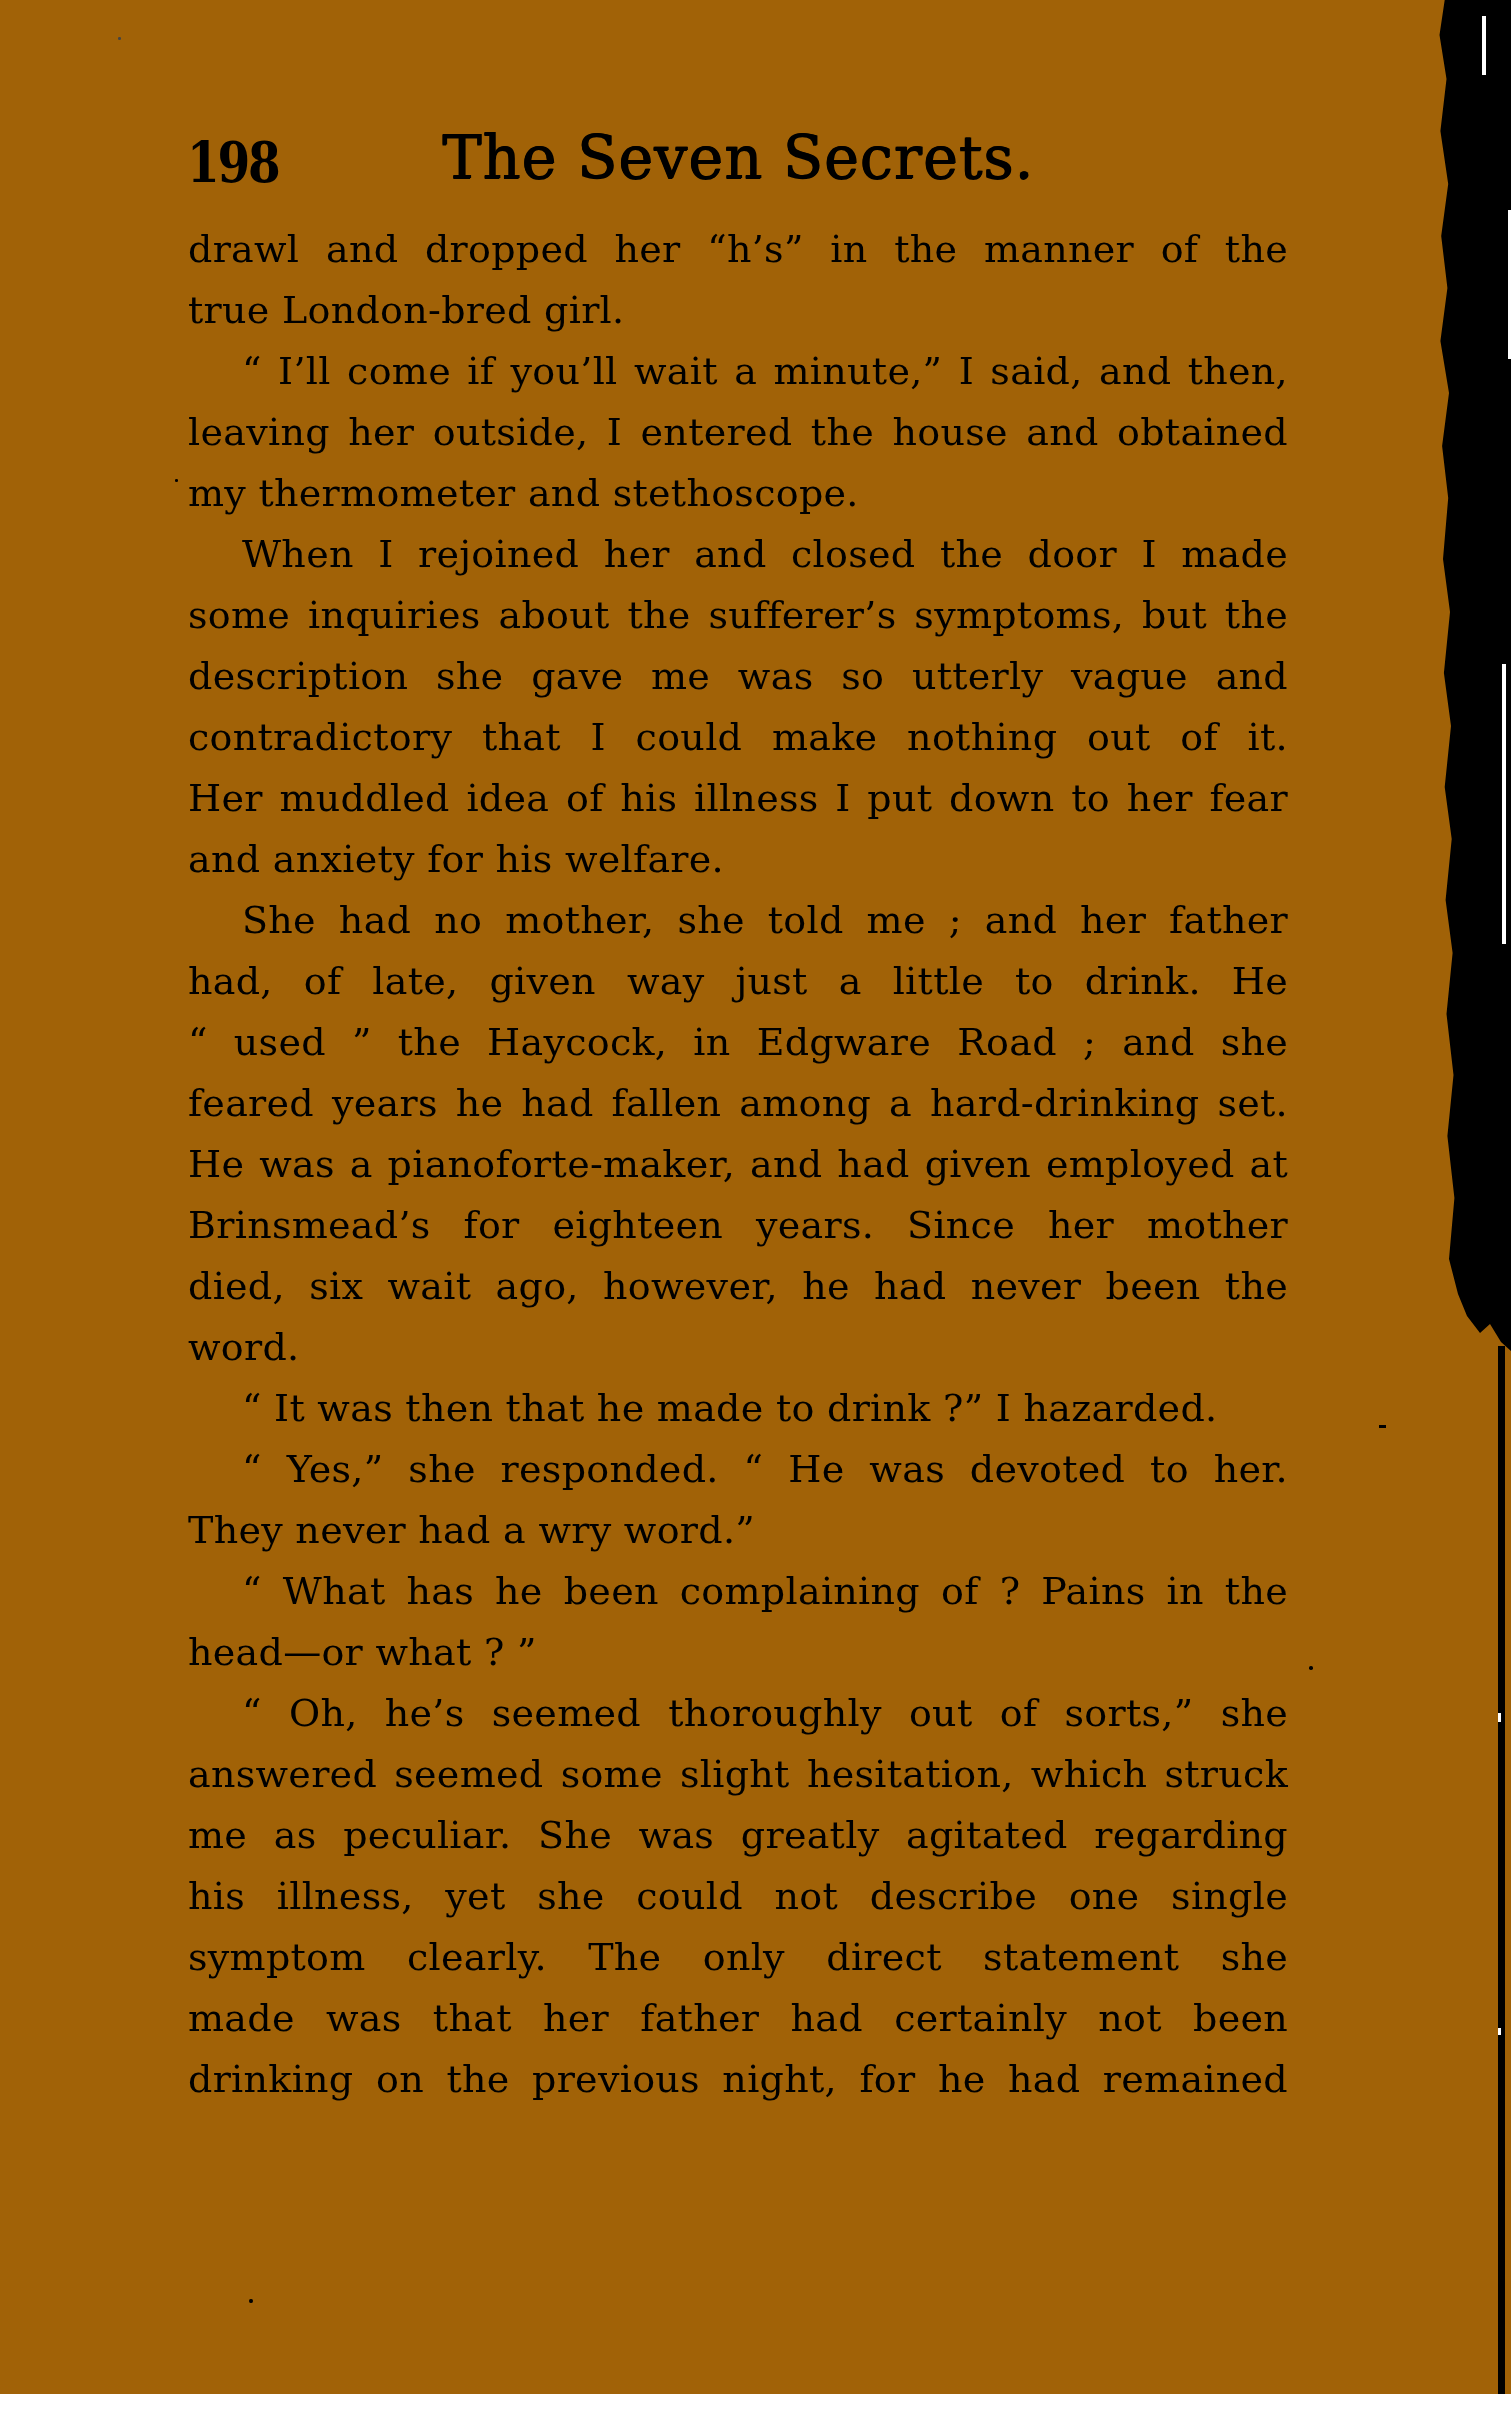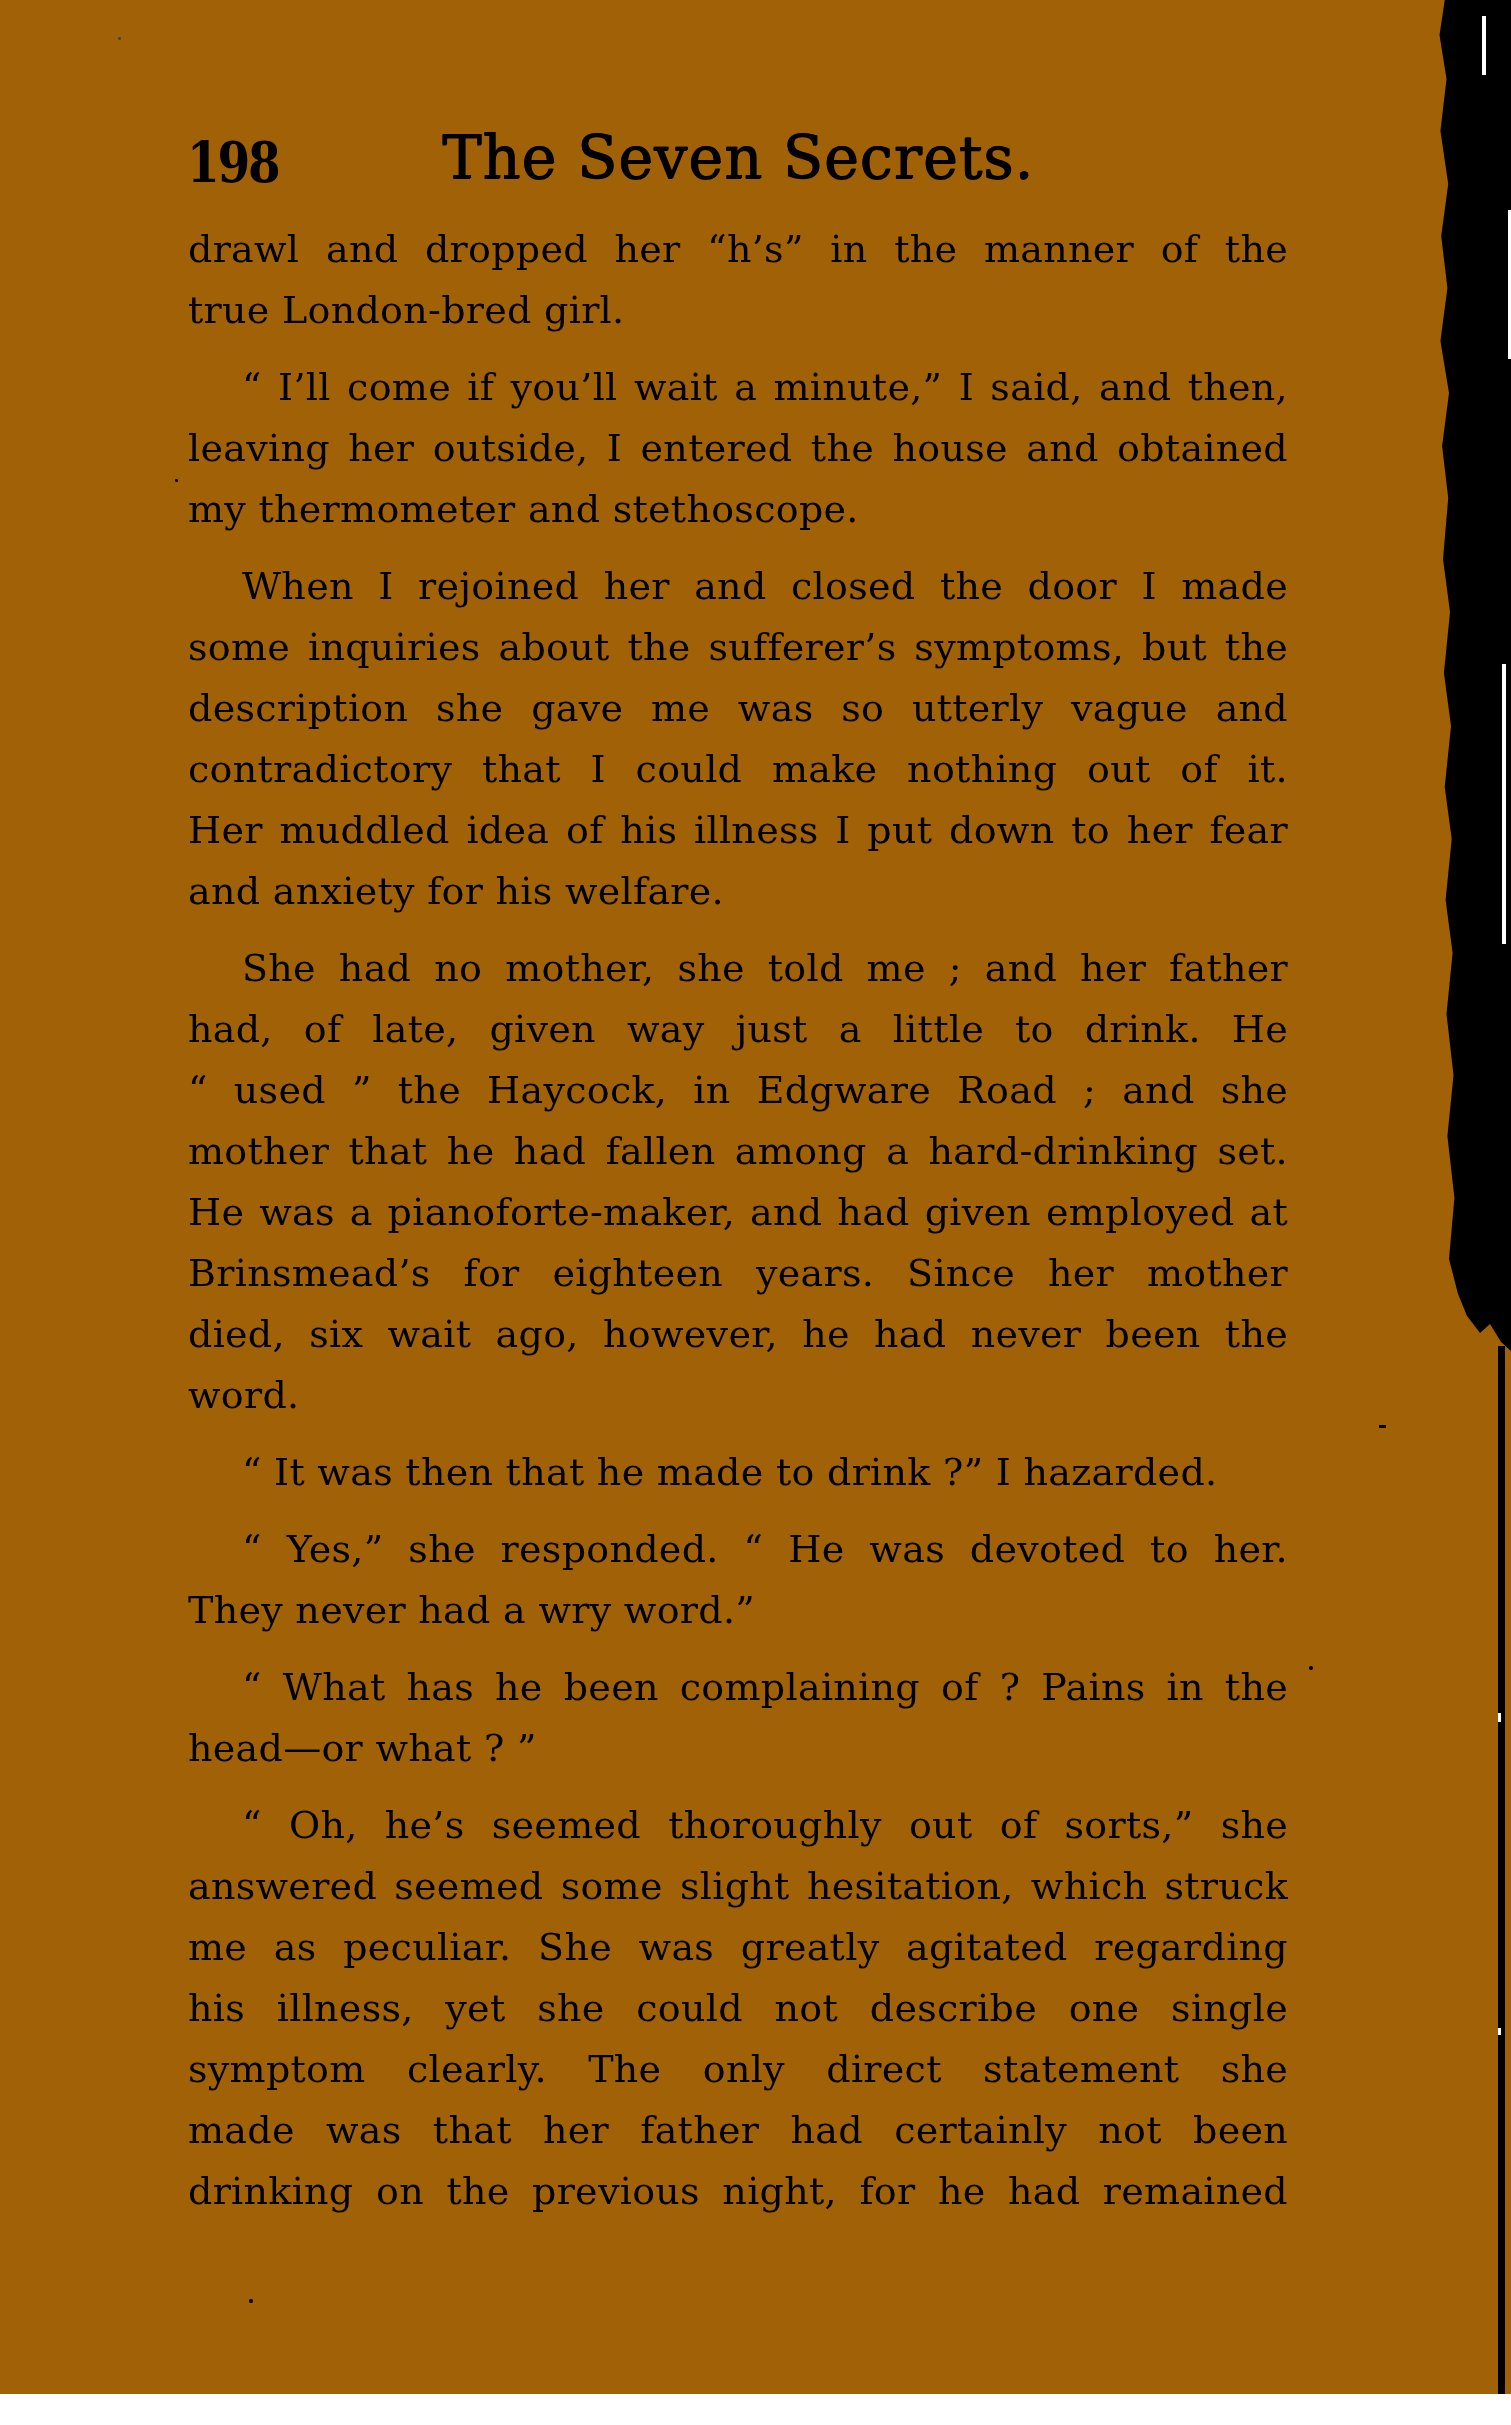--- a/index.html
+++ b/index.html
@@ -58,21 +58,20 @@
     white-space: nowrap;
     text-align: justify;
     text-align-last: justify;
   }
   .line.last {
     text-align: left;
     text-align-last: auto;
   }
   .line.indent {
     padding-left: 54px;
-    margin-top: 16px;
   }
 
   
   .scan-gutter-bar {
     position: absolute;
     left: 1436px;
     top: 0;
     width: 75px;
     height: 1351px;
     background: #000000;
@@ -130,21 +129,21 @@
     <div class="line last">my thermometer and stethoscope.</div>
     <div class="line indent">When I rejoined her and closed the door I made</div>
     <div class="line">some inquiries about the sufferer’s symptoms, but the</div>
     <div class="line">description she gave me was so utterly vague and</div>
     <div class="line">contradictory that I could make nothing out of it.</div>
     <div class="line">Her muddled idea of his illness I put down to her fear</div>
     <div class="line last">and anxiety for his welfare.</div>
     <div class="line indent">She had no mother, she told me ; and her father</div>
     <div class="line">had, of late, given way just a little to drink. He</div>
     <div class="line">“ used ” the Haycock, in Edgware Road ; and she</div>
-    <div class="line">mother that he had fallen among a hard-drinking set.</div>
+    <div class="line">feared years he had fallen among a hard-drinking set.</div>
     <div class="line">He was a pianoforte-maker, and had given employed at</div>
     <div class="line">Brinsmead’s for eighteen years. Since her mother</div>
     <div class="line">died, six wait ago, however, he had never been the</div>
     <div class="line last">word.</div>
     <div class="line indent last">“ It was then that he made to drink ?” I hazarded.</div>
     <div class="line indent">“ Yes,” she responded. “ He was devoted to her.</div>
     <div class="line last">They never had a wry word.”</div>
     <div class="line indent">“ What has he been complaining of ? Pains in the</div>
     <div class="line last">head—or what ? ”</div>
     <div class="line indent">“ Oh, he’s seemed thoroughly out of sorts,” she</div>

